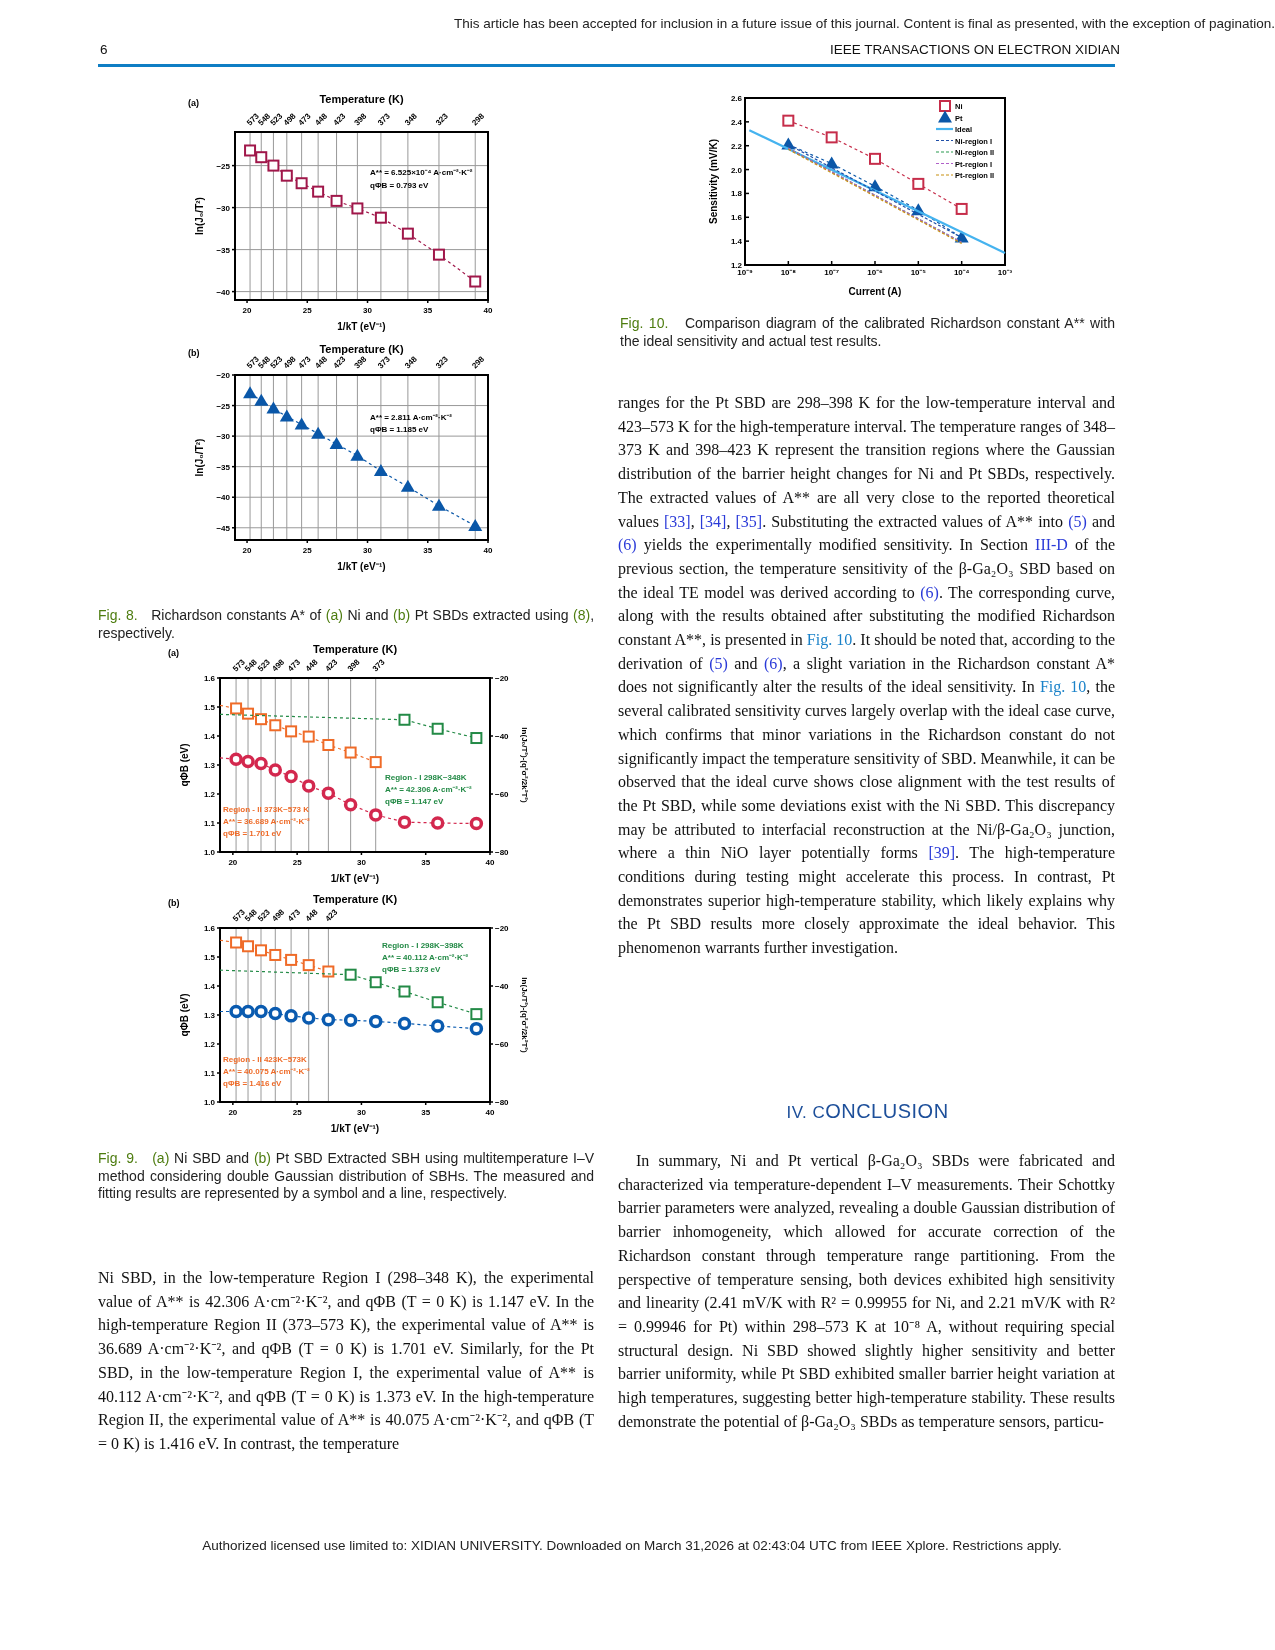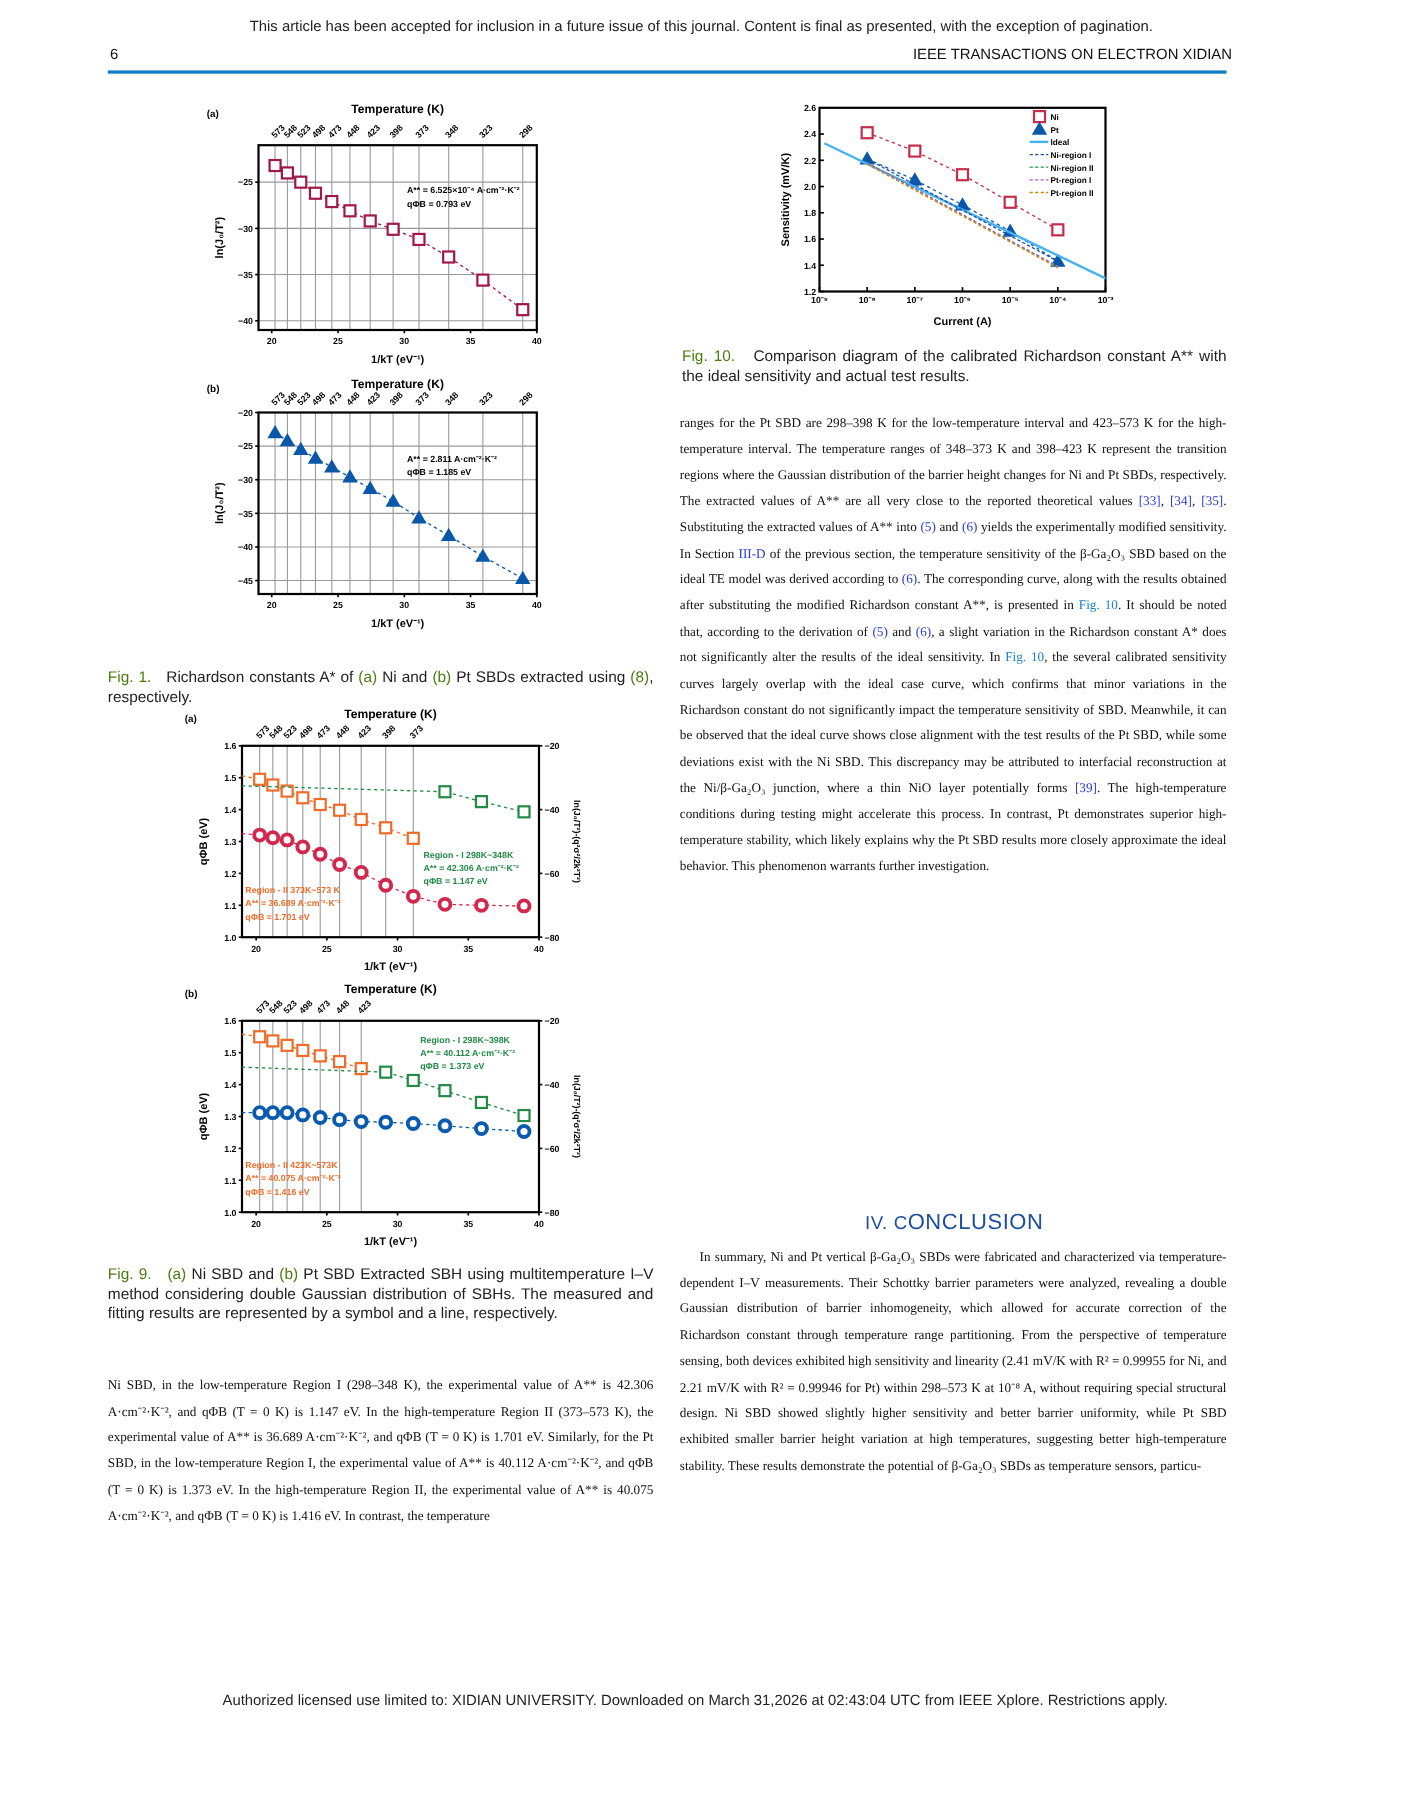--- a/index.html
+++ b/index.html
@@ -1,25 +1,25 @@
 <!DOCTYPE html>
 <html><head>
 <meta charset="utf-8">
 <style>
   html,body{margin:0;padding:0;background:#fff;}
   body{width:1275px;height:1650px;position:relative;overflow:hidden;font-family:"Liberation Serif",serif;color:#111;}
-  .topnote{position:absolute;top:16px;left:0;width:1275px;text-align:center;font-family:"Liberation Sans",sans-serif;font-size:13.5px;color:#222;}
+  .topnote{position:absolute;top:16px;left:0;width:1275px;text-align:right;font-family:"Liberation Sans",sans-serif;font-size:13.5px;color:#222;}
   .pagenum{position:absolute;top:42px;left:100px;font-family:"Liberation Sans",sans-serif;font-size:13.5px;}
   .journal{position:absolute;top:42px;right:155px;font-family:"Liberation Sans",sans-serif;font-size:13.5px;}
   .rule{position:absolute;top:64px;left:98px;width:1017px;height:3px;background:#0f7ec4;}
   .fig{position:absolute;}
   .fig svg{display:block;overflow:visible;}
   .cap{position:absolute;font-family:"Liberation Sans",sans-serif;font-size:14px;line-height:17.5px;color:#222;text-align:justify;}
   .cap .lbl,.cap .lnk{color:#4d7c0f;}
-  .col{position:absolute;font-size:12px;line-height:23.7px;text-align:justify;}
+  .col{position:absolute;font-size:16px;line-height:23.7px;text-align:justify;margin-top:18px;}
   .col p{margin:0;}
   .col .ind{text-indent:18px;}
   .lnk{color:#1a82c9;}
   .lnk2{color:#2a3ad8;}
   .sec{position:absolute;left:620px;width:495px;text-align:center;font-family:"Liberation Sans",sans-serif;color:#1d4f9a;font-size:17px;letter-spacing:0.5px;}
   .sec .sc{font-size:20px;}
   .footer{position:absolute;top:1538px;left:0;width:1264px;text-align:center;font-family:"Liberation Sans",sans-serif;font-size:13.5px;color:#222;}
   svg text{font-family:"Liberation Sans",sans-serif;font-weight:bold;}
 </style>
 </head>
@@ -172,21 +172,21 @@
       <polygon points="200.89666666666668,123.94444444444446 193.89666666666668,135.94444444444446 207.89666666666668,135.94444444444446" fill="#0a57a8"></polygon>
       <polygon points="227.88333333333333,139.83333333333331 220.88333333333333,151.83333333333331 234.88333333333333,151.83333333333331" fill="#0a57a8"></polygon>
       <polygon points="258.9661904761905,158.77777777777777 251.9661904761905,170.77777777777777 265.9661904761905,170.77777777777777" fill="#0a57a8"></polygon>
       <polygon points="295.2295238095238,178.94444444444446 288.2295238095238,190.94444444444446 302.2295238095238,190.94444444444446" fill="#0a57a8"></polygon>
       <text x="190" y="80" font-size="8">A** = 2.811 A·cm⁻²·K⁻²</text>
       <text x="190" y="92" font-size="8">qΦB = 1.185 eV</text>
     </svg>
 </div>
 
 <div class="cap" style="left:98px;top:607px;width:496px;">
-  <span class="lbl">Fig. 1.</span>&nbsp;&nbsp;
+  <span class="lbl">Fig. 8.</span>&nbsp;&nbsp;
   <span>Richardson constants A* of </span><span class="lnk">(a)</span><span> Ni and </span><span class="lnk">(b)</span><span> Pt SBDs extracted using </span><span class="lnk">(8)</span><span>, respectively.</span>
 </div>
 
 <div class="fig" style="left:160px;top:640px;">
   <svg id="fig9a" width="370" height="250">
       <text x="8" y="16" font-size="9">(a)</text>
       <text x="195" y="13" font-size="11" text-anchor="middle">Temperature (K)</text>
       <line x1="76.07142857142857" y1="38" x2="76.07142857142857" y2="212" stroke="#999" stroke-width="1"></line>
       <text x="76.07142857142857" y="32" font-size="8" transform="rotate(-45 76.07142857142857 32)" text-anchor="start">573</text>
       <line x1="88.02857142857142" y1="38" x2="88.02857142857142" y2="212" stroke="#999" stroke-width="1"></line>

